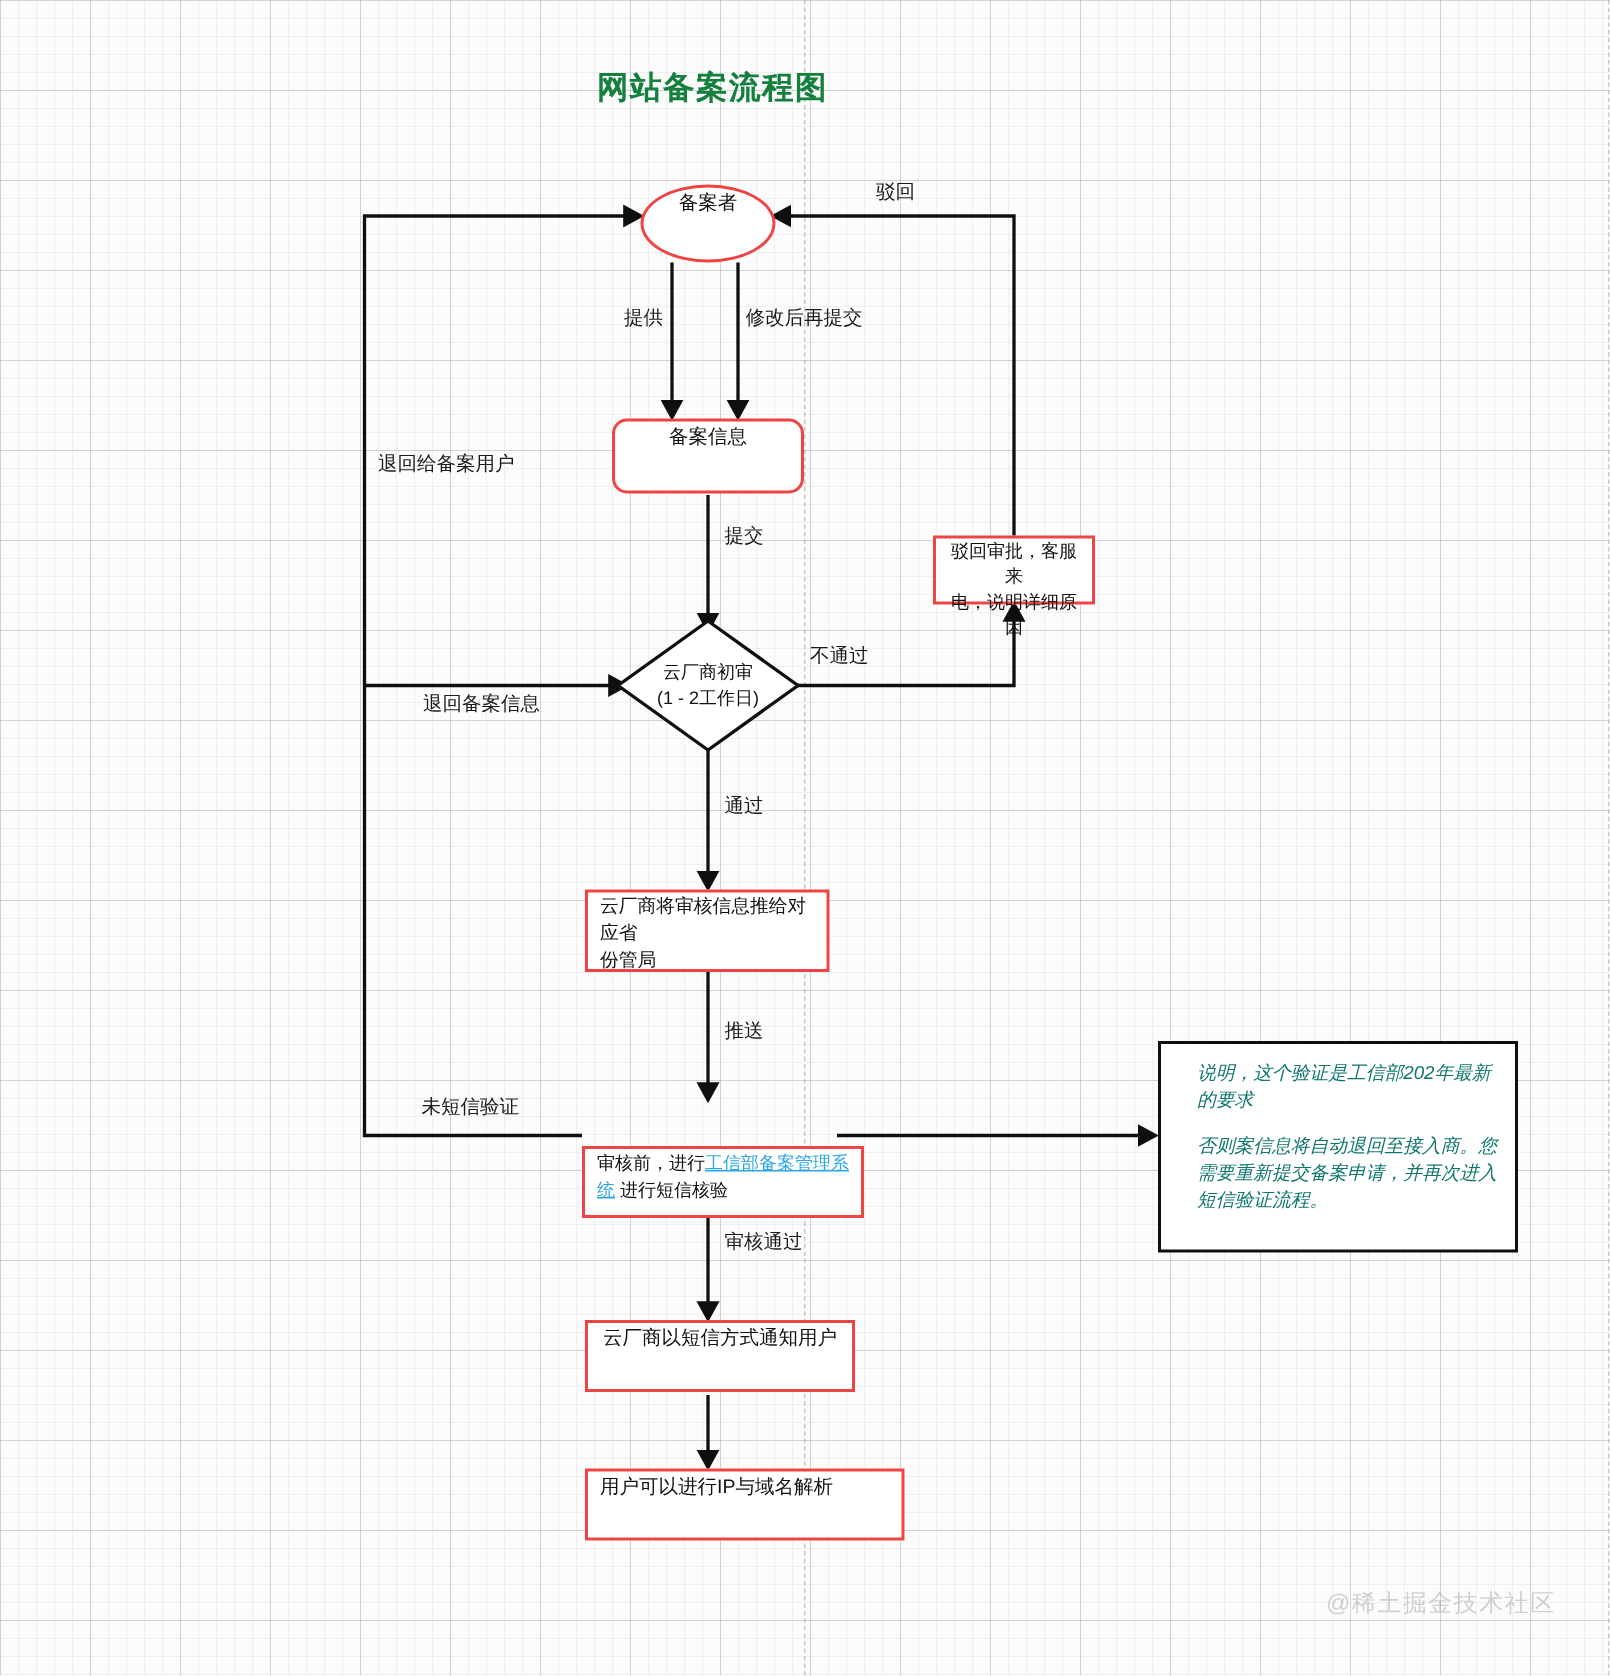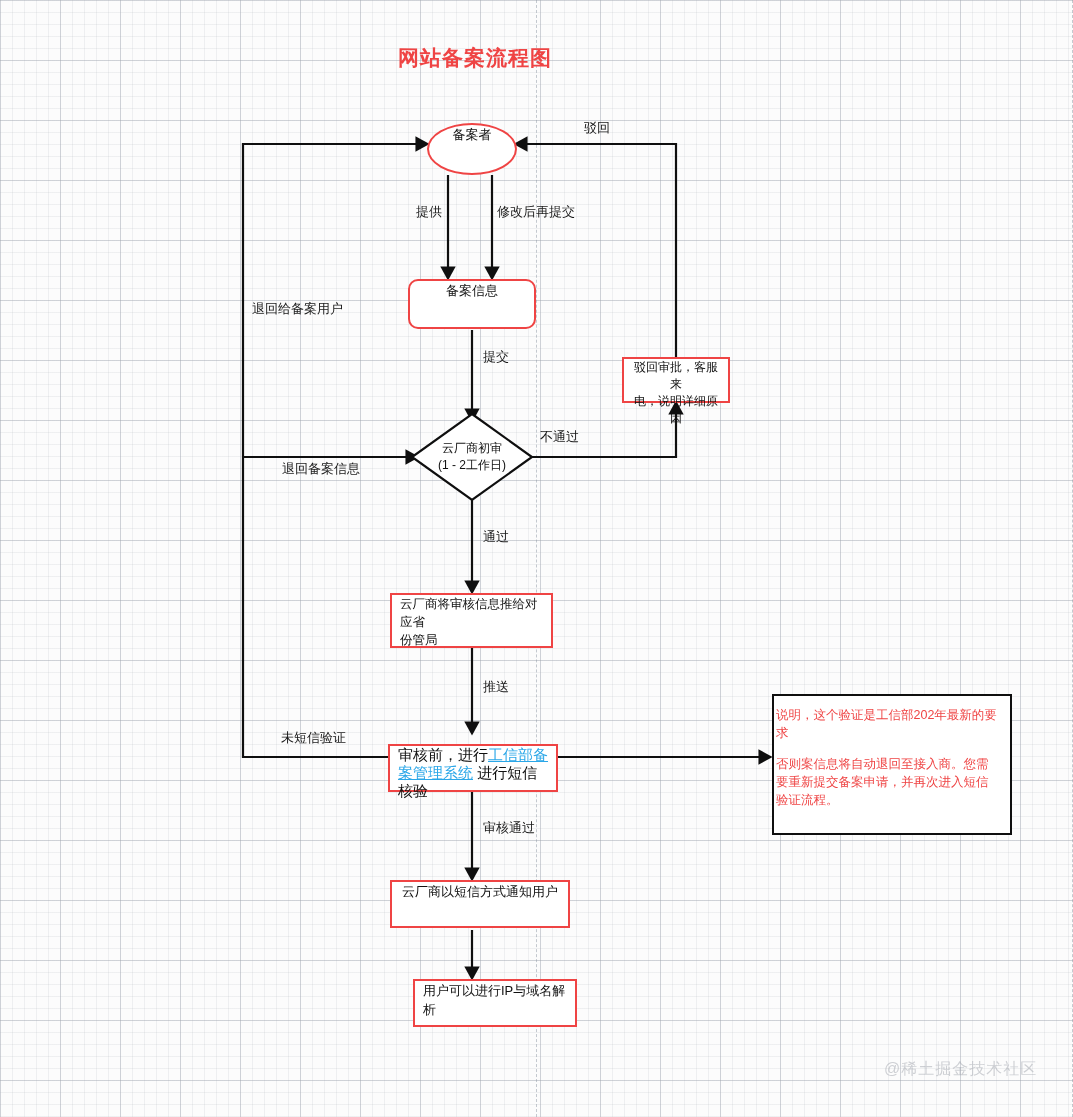--- a/index.html
+++ b/index.html
@@ -99,33 +99,34 @@
     position: absolute;
     font-size: 13px;
     color: #1a1a1a;
     white-space: nowrap;
     background: transparent;
   }
   .title {
     position: absolute;
     font-size: 21px;
     font-weight: bold;
-    color: #ef4444;
+    color: #15803d;
     letter-spacing: 1px;
     white-space: nowrap;
   }
   .note-box {
     position: absolute;
     box-sizing: border-box;
     background: #ffffff;
     border: 2px solid #0f0f0f;
-    padding: 10px 10px 8px 2px;
+    padding: 10px 10px 8px 24px;
     font-size: 12.5px;
     line-height: 18px;
-    color: #ef4444;
+    color: #0f766e;
+    font-style: italic;
   }
   .note-para { margin: 0 0 13px 0; }
   .note-para:last-child { margin-bottom: 0; }
   .link {
     color: #2ba7e8;
     text-decoration: underline;
   }
   .watermark {
     position: absolute;
     font-size: 16px;
@@ -196,29 +197,29 @@
 <div class="node rect" style="left:622px; top:357px; width:108px; height:46px; font-size:12px; line-height:17px;">
   <span class="node-text">驳回审批，客服来
 电，说明详细原因</span>
 </div>
 
 <div class="node rect left-text" style="left:390px; top:593px; width:163px; height:55px; font-size:12.5px; line-height:18px;">
   <span class="node-text">云厂商将审核信息推给对应省
 份管局</span>
 </div>
 
-<div class="node rect left-text" style="left:388px; top:744px; width:170px; height:48px; font-size:15px; line-height:18px;">
+<div class="node rect left-text" style="left:388px; top:764px; width:188px; height:48px; font-size:12px; line-height:18px;">
   <span class="node-text"><span>审核前，进行</span><span class="link">工信部备案管理系统</span><span> 进行短信核验</span></span>
 </div>
 
 <div class="node rect" style="left:390px; top:880px; width:180px; height:48px;">
   <span class="node-text">云厂商以短信方式通知用户</span>
 </div>
 
-<div class="node rect left-text" style="left:413px; top:979px; width:164px; height:48px;">
+<div class="node rect left-text" style="left:390px; top:979px; width:213px; height:48px;">
   <span class="node-text">用户可以进行IP与域名解析</span>
 </div>
 
 <div class="note-box" style="left:772px; top:694px; width:240px; height:141px;">
   <p class="note-para">说明，这个验证是工信部202年最新的要求</p>
   <p class="note-para">否则案信息将自动退回至接入商。您需要重新提交备案申请，并再次进入短信验证流程。</p>
 </div>
 
 <div class="edge-label" style="left:584px; top:119px;">驳回</div>
 <div class="edge-label" style="left:416px; top:203px;">提供</div>

